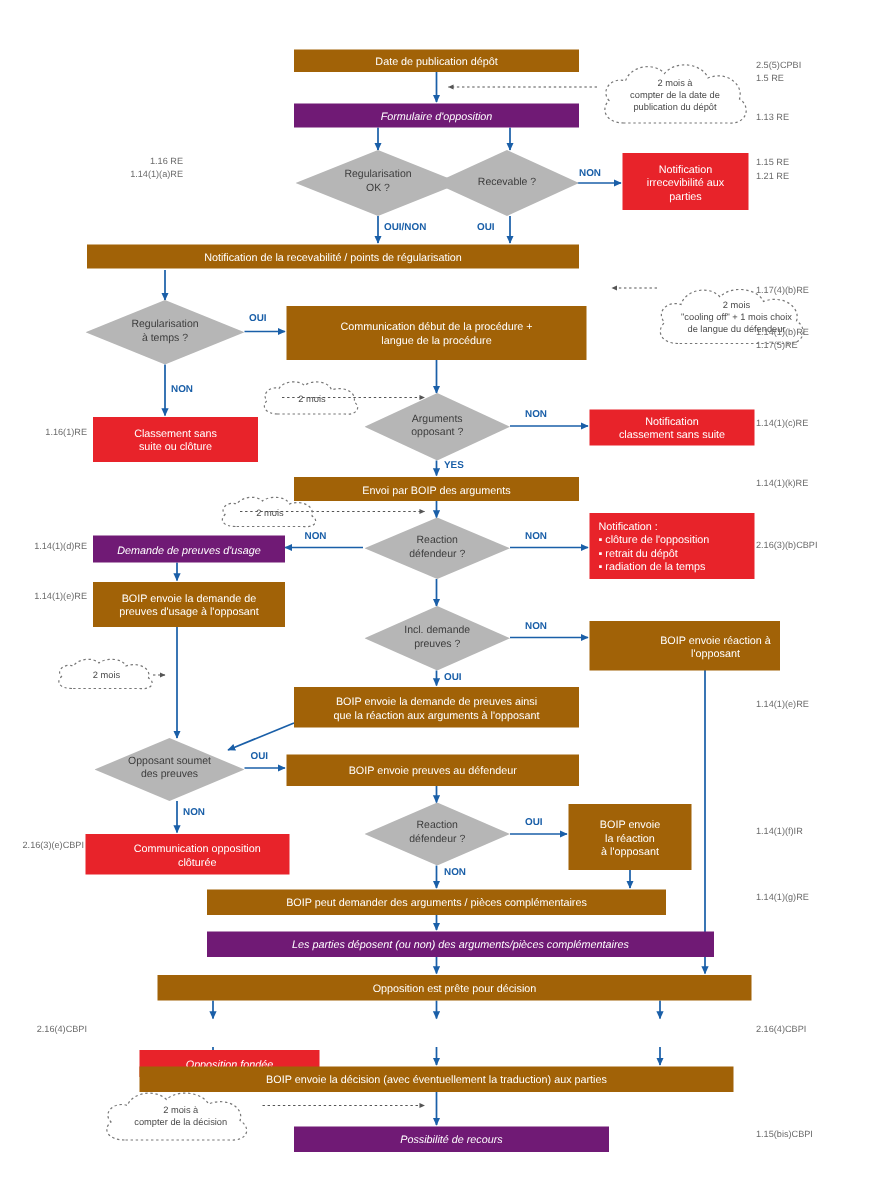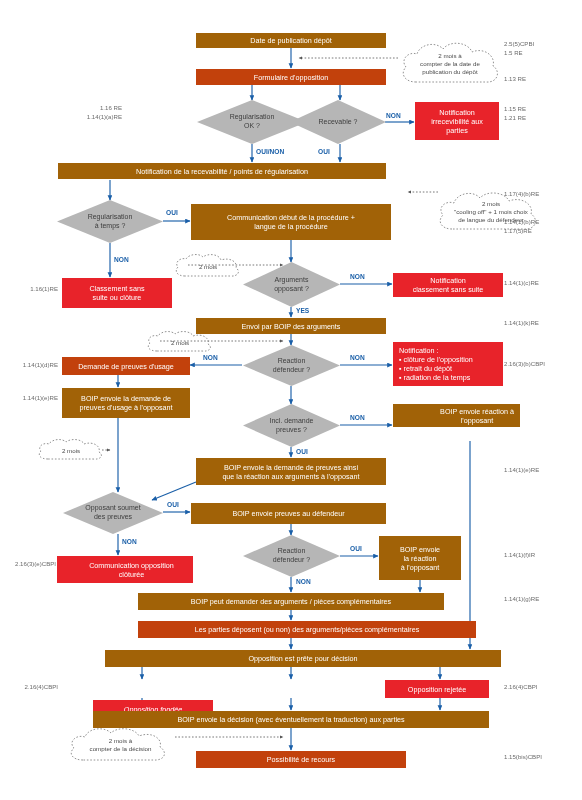--- a/index.html
+++ b/index.html
@@ -22,21 +22,21 @@
     align-items: center;
     justify-content: center;
     text-align: center;
     color: #ffffff;
     font-size: 7.2px;
     line-height: 1.25;
     padding: 2px 3px;
     z-index: 3;
   }
   .blue      { background: #a16207; }
-  .darkblue  { background: #c2410c; }
+  .darkblue  { background: #701a75; font-style: italic; }
   .red       { background: #e8232a; }
   .node.left-align { justify-content: flex-start; text-align: left; padding-left: 6px; }
 
   .diamond {
     position: absolute;
     z-index: 3;
   }
   .diamond .shape {
     position: absolute;
     inset: 0;
@@ -284,21 +284,21 @@
     <span>BOIP envoie la demande de
 preuves d'usage à l'opposant</span>
   </div>
 
   <div class="diamond" style="left:243px; top:404px; width:97px; height:43px;">
     <div class="shape"></div>
     <div class="dlabel" style="white-space:pre-line;">Incl. demande
 preuves ?</div>
   </div>
 
-  <div class="node blue" style="left:393px; top:404px; width:127px; height:23px;padding-left:44px;">
+  <div class="node blue" style="left:393px; top:414px; width:127px; height:33px;padding-left:44px;">
     <span>BOIP envoie réaction à l'opposant</span>
   </div>
 
   <div class="node blue" style="left:196px; top:458px; width:190px; height:27px; white-space:pre-line;">
     <span>BOIP envoie la demande de preuves ainsi
 que la réaction aux arguments à l'opposant</span>
   </div>
 
   <div class="diamond" style="left:63px; top:492px; width:100px; height:42px;">
     <div class="shape"></div>
@@ -337,23 +337,20 @@
 
   <div class="node blue" style="left:93px; top:650px; width:396px; height:17px;margin-left:12px;">
     <span>Opposition est prête pour décision</span>
   </div>
 
   <div class="node red" style="left:93px; top:700px; width:120px; height:18px;font-style:italic;">
     <span>Opposition fondée</span>
   </div>
 
 
-  <div class="node red" style="left:385px; top:680px; width:104px; height:18px;">
-    <span>Opposition rejetée</span>
-  </div>
 
   <div class="node blue" style="left:93px; top:711px; width:396px; height:17px;">
     <span>BOIP envoie la décision (avec éventuellement la traduction) aux parties</span>
   </div>
 
   <div class="node darkblue" style="left:196px; top:751px; width:210px; height:17px;">
     <span>Possibilité de recours</span>
   </div>
 
   <div class="cloud" style="left:394px; top:38px; width:112px; height:52px;">

